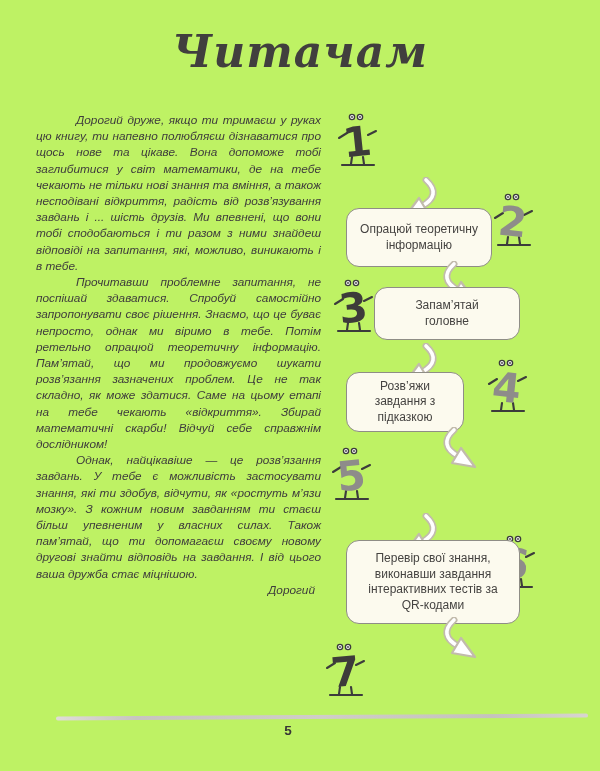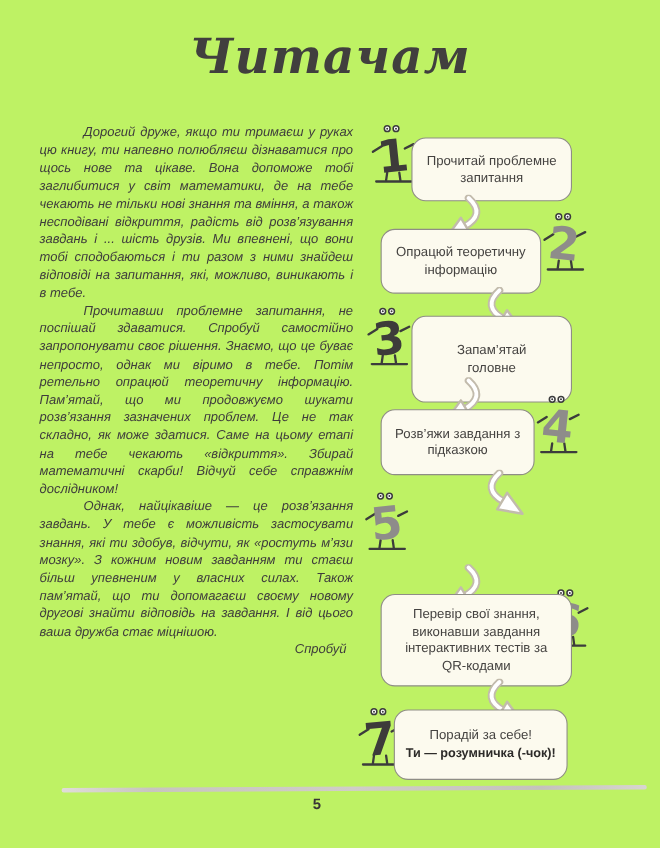--- a/index.html
+++ b/index.html
@@ -22,22 +22,22 @@
   .fc-box { position:absolute; background:#fcfaee; border:1.5px solid #8f8d86;
             border-radius:13px; display:flex; flex-direction:column; align-items:center;
             justify-content:center; text-align:center; font-size:12px; line-height:15.5px;
             color:#454341; padding:5px 11px; }
   .fc-text { display:inline-block; }
   .w70 { max-width:70px; }
   .fc-bold { font-weight:bold; font-size:11.5px; white-space:nowrap; color:#2d2b29; margin-top:2px; }
 
   .box1 { left:44px;  top:20px;  width:146px; height:58px; }
   .box2 { left:16px;  top:103px; width:146px; height:59px; }
-  .box3 { left:44px;  top:182px; width:146px; height:79px; }
-  .box4 { left:16px;  top:267px; width:140px; height:60px; }
+  .box3 { left:44px;  top:182px; width:146px; height:53px; }
+  .box4 { left:16px;  top:267px; width:118px; height:60px; }
   .box5 { left:44px;  top:352px; width:146px; height:62px; }
   .box6 { left:16px;  top:435px; width:174px; height:84px; }
   .box7 { left:28px;  top:540px; width:158px; height:64px; padding:5px 4px; }
 
   .arrow { position:absolute; }
   .arrow.right { transform:scaleX(-1); }
   .a1 { left:52px;  top:72px;  }
   .a2 { left:104px; top:156px; }
   .a3 { left:52px;  top:238px; }
   .a4 { left:104px; top:322px; }
@@ -71,38 +71,35 @@
 <body>
 
 <div class="page">
 
   <div class="title">Читачам</div>
 
   <div class="body-col">
     <p>Дорогий друже, якщо ти тримаєш у руках цю книгу, ти напевно полюбляєш дізнаватися про щось нове та цікаве. Вона допоможе тобі заглибитися у світ математики, де на тебе чекають не тільки нові знання та вміння, а також несподівані відкриття, радість від розв’язування завдань і ... шість друзів. Ми впевнені, що вони тобі сподобаються і ти разом з ними знайдеш відповіді на запитання, які, можливо, виникають і в тебе.</p>
     <p>Прочитавши проблемне запитання, не поспішай здаватися. Спробуй самостійно запропонувати своє рішення. Знаємо, що це буває непросто, однак ми віримо в тебе. Потім ретельно опрацюй теоретичну інформацію. Пам’ятай, що ми продовжуємо шукати розв’язання зазначених проблем. Це не так складно, як може здатися. Саме на цьому етапі на тебе чекають «відкриття». Збирай математичні скарби! Відчуй себе справжнім дослідником!</p>
     <p>Однак, найцікавіше — це розв’язання завдань. У тебе є можливість застосувати знання, які ти здобув, відчути, як «ростуть м’язи мозку». З кожним новим завданням ти стаєш більш упевненим у власних силах. Також пам’ятай, що ти допомагаєш своєму новому другові знайти відповідь на завдання. І від цього ваша дружба стає міцнішою.</p>
-    <p class="signature">Спробуй</p>
+    <p class="signature">Дорогий</p>
   </div>
 
   <div class="flow">
 
     <svg class="mascot m1" width="46" height="58" viewBox="0 0 46 58">
       <line class="limb" x1="8" y1="56" x2="40" y2="56"></line>
       <path class="limb" d="M18 48 L17 55 M29 48 L30 55"></path>
       <path class="limb" d="M5 29 L13 24 M42 22 L34 26"></path>
       <text class="digit" x="23" y="47" text-anchor="middle" transform="rotate(-6 23 30)" fill="#3d3b3a">1</text>
       <circle class="eye" cx="18" cy="8" r="2.6"></circle>
         <circle class="eye" cx="26" cy="8" r="2.6"></circle>
       <circle class="pupil" cx="18" cy="8" r="0.9"></circle>
         <circle class="pupil" cx="26" cy="8" r="0.9"></circle>
     </svg>
-    <div class="fc-box box1">
-      <span class="fc-text">Прочитай проблемне запитання</span>
-    </div>
 
     <svg class="arrow left a1" width="64" height="46" viewBox="0 0 64 46">
       <path class="arr-under" d="M44 3 C55 13 53 22 40 29"></path>
       <path class="arr-over" d="M44 3 C55 13 53 22 40 29"></path>
       <path class="arr-head" d="M37 21 L46 36 L23 40 Z"></path>
     </svg>
 
     <svg class="mascot m2" width="46" height="58" viewBox="0 0 46 58">
       <line class="limb" x1="8" y1="56" x2="40" y2="56"></line>
       <path class="limb" d="M18 48 L17 55 M29 48 L30 55"></path>
@@ -203,23 +200,19 @@
     <svg class="mascot m7" width="46" height="58" viewBox="0 0 46 58">
       <line class="limb" x1="8" y1="56" x2="40" y2="56"></line>
       <path class="limb" d="M18 48 L17 55 M29 48 L30 55"></path>
       <path class="limb" d="M5 29 L13 24 M42 22 L34 26"></path>
       <text class="digit" x="23" y="47" text-anchor="middle" transform="rotate(-5 23 30)" fill="#3d3b3a">7</text>
       <circle class="eye" cx="18" cy="8" r="2.6"></circle>
         <circle class="eye" cx="26" cy="8" r="2.6"></circle>
       <circle class="pupil" cx="18" cy="8" r="0.9"></circle>
         <circle class="pupil" cx="26" cy="8" r="0.9"></circle>
     </svg>
-    <div class="fc-box box7">
-      <span class="fc-text">Порадій за себе!</span>
-      <span class="fc-bold">Ти — розумничка (-чок)!</span>
-    </div>
 
   </div>
 
   <div class="divider"></div>
   <div class="page-num">5</div>
 
 </div>
 
 </body></html>

